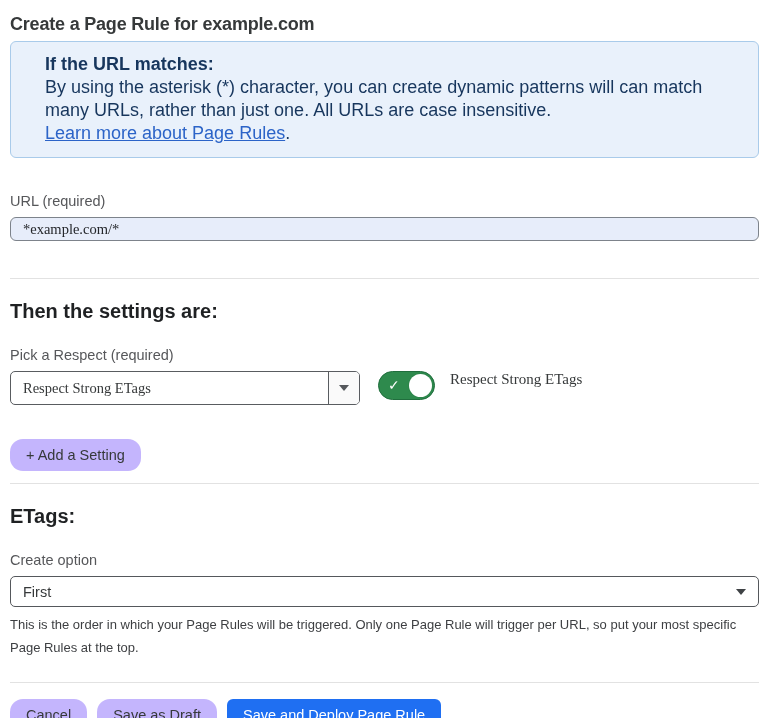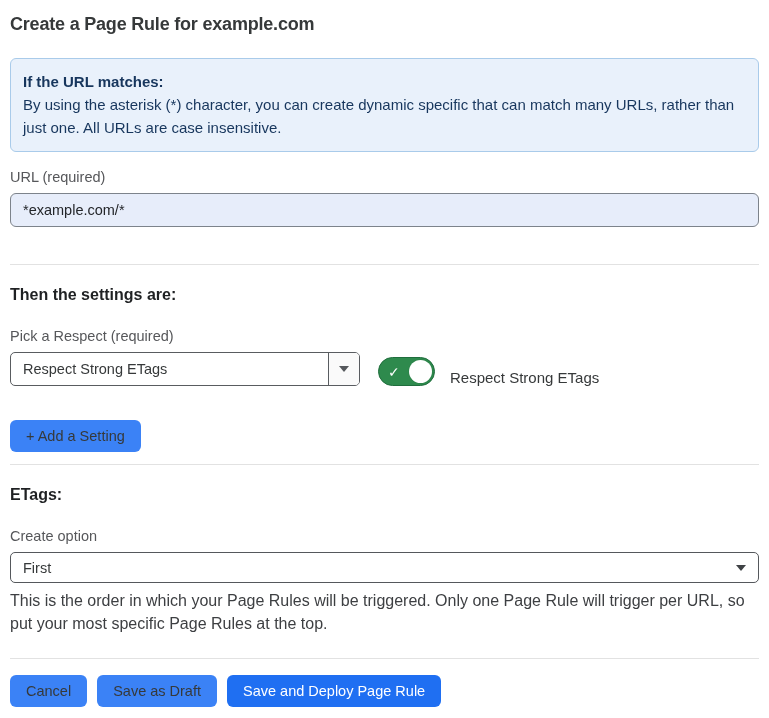--- a/index.html
+++ b/index.html
@@ -11,73 +11,74 @@
     padding: 14px 10px 20px 10px;
   }
   .page-title {
     font-size: 18px;
     font-weight: bold;
     color: #36393a;
     letter-spacing: -0.2px;
   }
   
   .callout {
-    margin-top: 23px;
+    margin-top: 6px;
     background: #e9f1fb;
     border: 1px solid #a9cbea;
     border-radius: 6px;
-    padding: 11px 18px 12px 12px;
+    padding: 11px 18px 12px 34px;
     color: #17365d;
-    font-size: 15px;
+    font-size: 18px;
     line-height: 23px;
   }
   .callout-heading { font-weight: bold; }
   .callout a, .callout .link {
     color: #2c64c8;
     text-decoration: underline;
     cursor: pointer;
   }
   .callout .link-suffix { color: #17365d; }
   
   .field-label {
     display: block;
-    margin-top: 17px;
+    margin-top: 35px;
     font-size: 14.5px;
     color: #56575a;
   }
   
   .url-input {
     margin-top: 8px;
     width: 100%;
-    height: 34px;
+    height: 24px;
     background: #e7edfa;
     border: 1px solid #7d838b;
     border-radius: 6px;
     padding: 0 12px;
-    font-family: Liberation Sans, sans-serif;
+    font-family: Liberation Serif, serif;
     font-size: 14.5px;
     color: #24262a;
     outline: none;
   }
   .divider {
     border: none;
     border-top: 1px solid #e2e2e2;
     margin-top: 37px;
   }
   .section-heading {
     margin-top: 21px;
-    font-size: 16px;
+    font-size: 20px;
     font-weight: bold;
     color: #1f2123;
   }
   
   .setting-row {
     margin-top: 8px;
     display: flex;
-    align-items: flex-end;
+    align-items: flex-start;
+    font-family: Liberation Serif, serif;
   }
   .custom-select {
     width: 350px;
     height: 34px;
     background: #ffffff;
     border: 1px solid #595c60;
     border-radius: 5px;
     display: flex;
     align-items: stretch;
     cursor: pointer;
@@ -146,22 +147,23 @@
     display: inline-block;
     border: none;
     border-radius: 6px;
     font-family: "Liberation Sans", sans-serif;
     font-size: 14.5px;
     padding: 0 16px;
     height: 32px;
     cursor: pointer;
   }
   .btn-secondary {
-    background: #3b82f6;
-    color: #36393a;
+    background: #c4b5fd;
+    color: #36393a;
+    border-radius: 13px;
   }
   .btn-primary {
     background: #1f6ff2;
     color: #ffffff;
   }
   .add-setting-btn { margin-top: 34px; }
   .divider-2 { margin-top: 12px; }
   
   .order-select {
     position: relative;
@@ -181,42 +183,43 @@
   .order-select .caret-down {
     position: absolute;
     right: 12px;
     border-left-width: 5px;
     border-right-width: 5px;
     border-top-width: 6px;
     border-top-color: #3f4245;
   }
   .help-text {
     margin-top: 6px;
-    font-size: 16px;
+    font-size: 13px;
     line-height: 23px;
     color: #3d3f42;
     max-width: 749px;
   }
   .divider-3 { margin-top: 23px; }
   .footer-actions {
     margin-top: 16px;
     display: flex;
     gap: 10px;
   }
 </style>
 </head>
 <body>
 
 
 
 <h1 class="page-title">Create a Page Rule for example.com</h1>
 
 <div class="callout">
   <div class="callout-heading">If the URL matches:</div>
-  <div class="callout-body">By using the asterisk (*) character, you can create dynamic specific that can match many URLs, rather than just one. All URLs are case insensitive.</div>
+  <div class="callout-body">By using the asterisk (*) character, you can create dynamic patterns will can match many URLs, rather than just one. All URLs are case insensitive.</div>
+  <div><span class="link">Learn more about Page Rules</span><span class="link-suffix">.</span></div>
 </div>
 
 <label class="field-label">URL (required)</label>
 <input class="url-input" type="text" value="*example.com/*" style="">
 
 <hr class="divider">
 
 <h2 class="section-heading">Then the settings are:</h2>
 
 <label class="field-label" style="margin-top: 24px;">Pick a Respect (required)</label>

